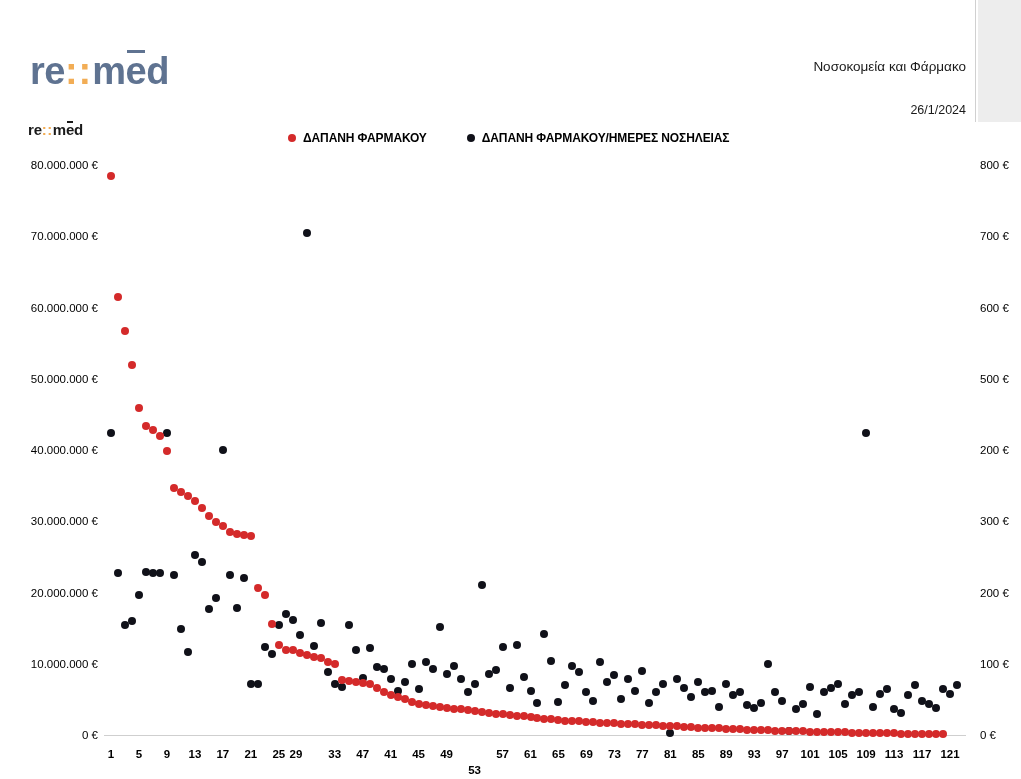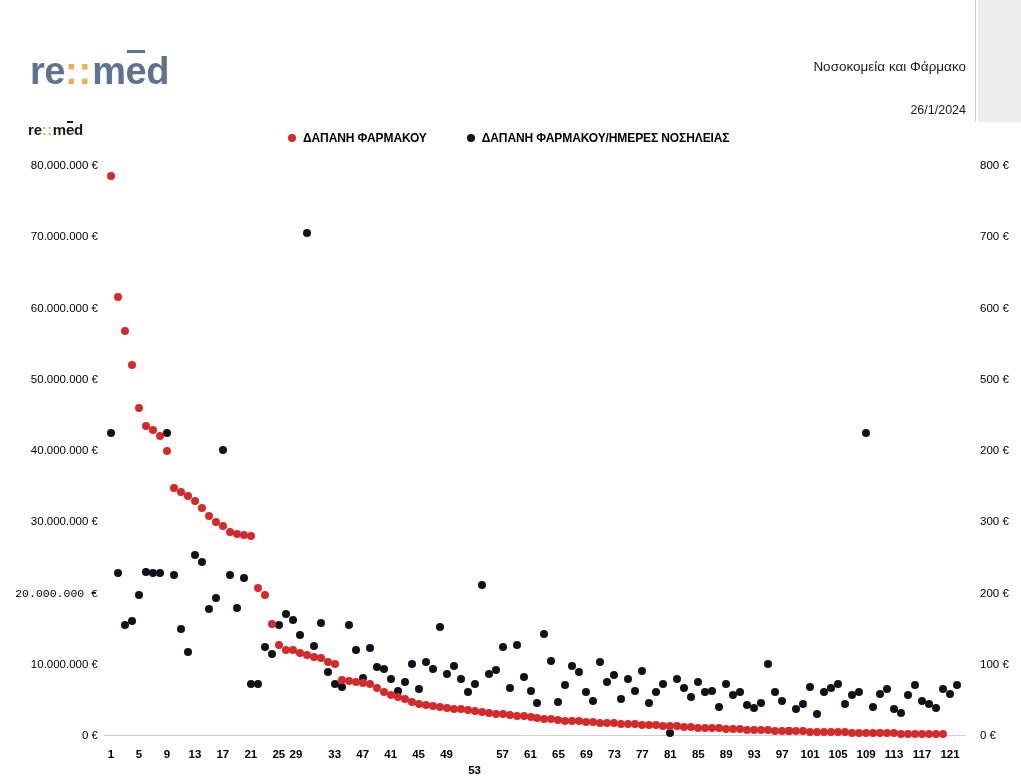--- a/index.html
+++ b/index.html
@@ -118,21 +118,21 @@
   </div>
   <div class="legend-item">
     <span class="legend-dot" style="background: rgb(16, 17, 25);"></span>
     <span class="legend-label">ΔΑΠΑΝΗ ΦΑΡΜΑΚΟΥ/ΗΜΕΡΕΣ ΝΟΣΗΛΕΙΑΣ</span>
   </div>
 </div>
 
 <div id="yaxis-left">
     <div class="ylabel-left" style="top: 735px;">0 €</div>
     <div class="ylabel-left" style="top: 663.75px;">10.000.000 €</div>
-    <div class="ylabel-left" style="top: 592.5px; font-family: Liberation Mono, monospace;">20.000.000 €</div>
+    <div class="ylabel-left" style="top: 592.5px;">20.000.000 €</div>
     <div class="ylabel-left" style="top: 521.25px;">30.000.000 €</div>
     <div class="ylabel-left" style="top: 450px;">40.000.000 €</div>
     <div class="ylabel-left" style="top: 378.75px;">50.000.000 €</div>
     <div class="ylabel-left" style="top: 307.5px;">60.000.000 €</div>
     <div class="ylabel-left" style="top: 236.25px;">70.000.000 €</div>
     <div class="ylabel-left" style="top: 165px;">80.000.000 €</div>
   </div>
 <div id="yaxis-right">
     <div class="ylabel-right" style="top: 735px;">0 €</div>
     <div class="ylabel-right" style="top: 663.75px;">100 €</div>

